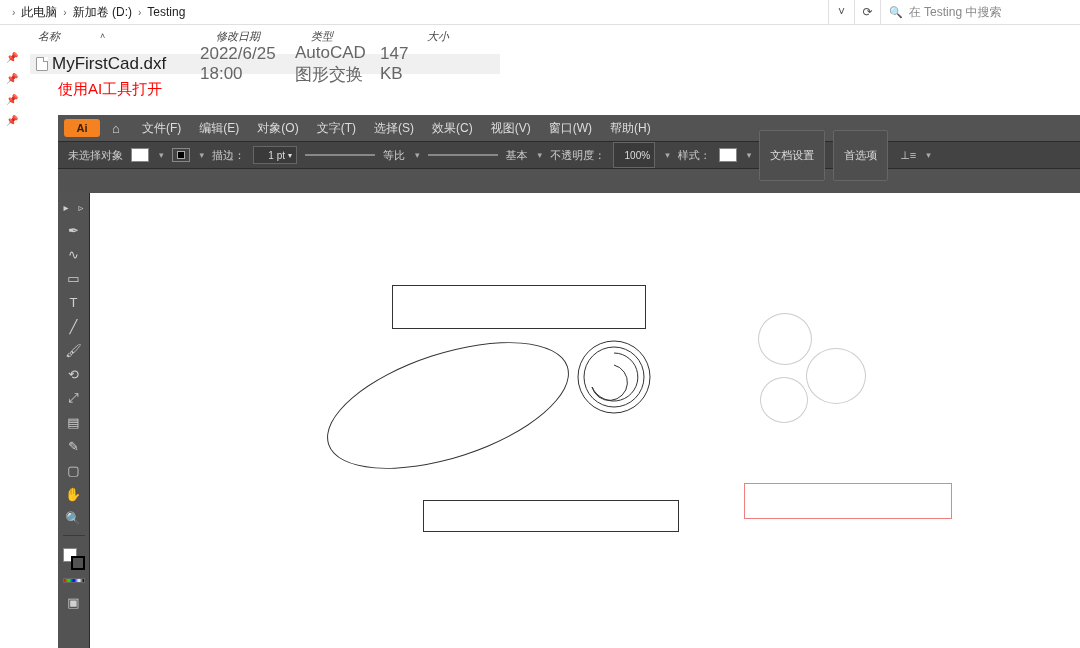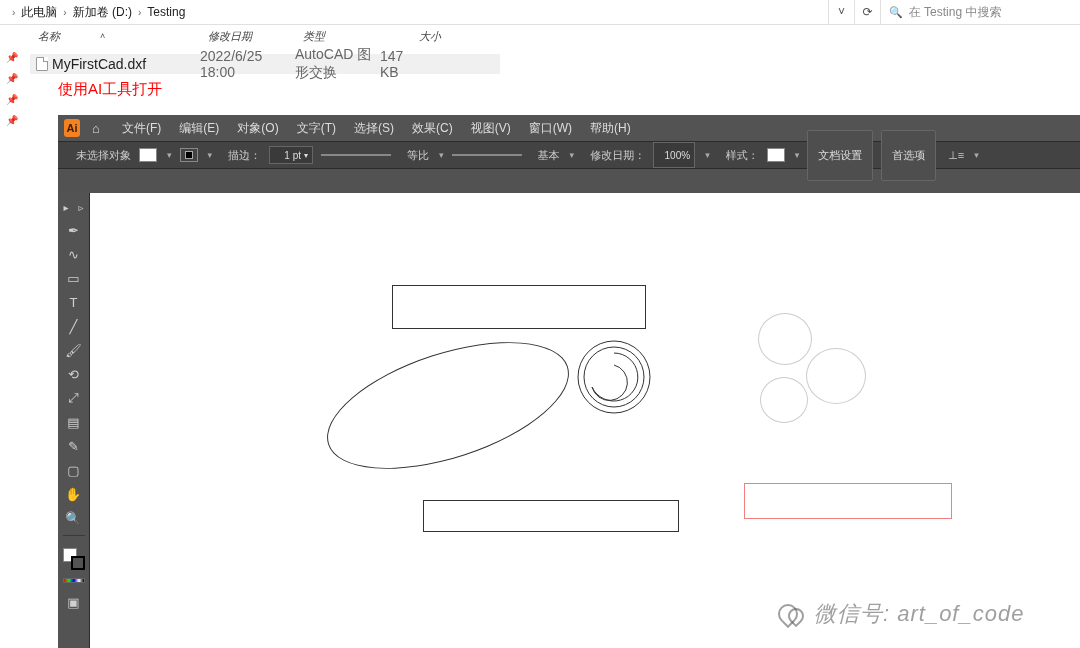--- a/index.html
+++ b/index.html
@@ -13,54 +13,54 @@
   .exp-controls { display: flex; align-items: center; height: 100%; }
   .exp-btn { width: 26px; height: 100%; display:flex; align-items:center; justify-content:center; border-left: 1px solid #e0e0e0; color:#555; }
   .search-box { width: 200px; height: 100%; border-left: 1px solid #e0e0e0; display:flex; align-items:center; padding: 0 8px; color:#888; }
   .search-box .mag { margin-right: 6px; font-size: 11px; }
 
   
   .col-headers { position: absolute; top: 25px; left: 30px; right: 0; height: 22px; display:flex; align-items:center; font-size: 11px; color:#444; }
   .col-headers div { padding: 0 8px; font-style: italic; }
   .ch-name { width: 170px; display:flex; align-items:center; }
   .ch-name .sortup { margin-left: 40px; color:#555; font-size:9px; }
-  .ch-date { width: 95px; }
+  .ch-date { width: 95px; margin-left: 8px; }
   .ch-type { width: 85px; }
   .ch-size { width: 50px; margin-left: 31px; }
 
   
-  .file-row { position: absolute; top: 54px; left: 30px; width: 470px; height: 20px; background: #f0f0f0; display:flex; align-items:center; font-size: 14px; color:#222; }
+  .file-row { position: absolute; top: 54px; left: 30px; width: 470px; height: 20px; background: #f0f0f0; display:flex; align-items:center; font-size: 17px; color:#222; }
   .file-row .fname { width: 170px; padding-left: 6px; display:flex; align-items:center; gap:4px; }
   .file-row .fdate { width: 95px; color:#666; }
   .file-row .ftype { width: 85px; color:#666; }
   .file-row .fsize { width: 45px; color:#666; text-align:left; }
   .file-icon { width:12px; height:14px; border:1px solid #999; border-radius:1px; position:relative; background:#fff; }
   .file-icon::after { content:""; position:absolute; top:-1px; right:-1px; width:4px; height:4px; background:#fff; border-left:1px solid #999; border-bottom:1px solid #999; }
 
   
   .pin-col { position:absolute; top:52px; left:6px; display:flex; flex-direction:column; gap:10px; color:#888; font-size:10px; }
 
   
   .red-note { position:absolute; top:80px; left:58px; color:#ff0000; font-size:15px; }
 
   
   .ai-window { position:absolute; top:115px; left:58px; right:0; bottom:0; background:#525252; }
   .ai-menubar { height:26px; background:#535353; display:flex; align-items:center; padding:0 6px; gap:2px; font-size:12px; color:#ddd; }
-  .ai-logo { width:16px; height:18px; background:#f58220; border-radius:3px; display:flex; align-items:center; justify-content:center; color:#3a1e00; font-weight:bold; font-size:11px; margin-right:4px;}
+  .ai-logo { width:36px; height:18px; background:#f58220; border-radius:3px; display:flex; align-items:center; justify-content:center; color:#3a1e00; font-weight:bold; font-size:11px; margin-right:4px;}
   .ai-home { width:20px; height:20px; display:flex; align-items:center; justify-content:center; color:#ddd; margin-right:6px; font-size:13px; }
   .ai-menu { padding: 4px 8px; color:#ddd; cursor:default; }
 
   
   .ai-controlbar { height:28px; background:#434343; border-top:1px solid #2b2b2b; border-bottom:1px solid #2b2b2b; display:flex; align-items:center; padding:0 10px; gap:8px; color:#ccc; font-size:11px; }
   .swatch { width:18px; height:14px; border:1px solid #888; }
   .swatch.white { background:#fff; }
   .swatch.blackbox { background:#434343; display:flex; align-items:center; justify-content:center; border-color:#888;}
   .swatch.blackbox span{ width:8px; height:8px; background:#000; display:block; border:1px solid #aaa;}
   .cb-dd { font-size:9px; margin-left:2px; color:#aaa;}
-  .cb-label { color:#ccc;margin-left:8px; }
+  .cb-label { color:#ccc; }
   .cb-input { width:44px; height:18px; background:#3a3a3a; border:1px solid #666; color:#ddd; font-size:10px; padding:8px 4px; display:flex; align-items:center; justify-content:flex-end; gap:3px;}
   .stroke-line { width:70px; height:14px; display:flex; align-items:center; }
   .stroke-line .line { flex:1; height:2px; background:#000; border:1px solid #888; border-width:1px 0;}
   .opacity-box { width:42px; height:18px; background:#3a3a3a; border:1px solid #666; color:#ddd; display:flex; align-items:center; justify-content:flex-end; padding:12px 4px; font-size:10px;}
   .ctl-btn { padding: 17px 10px; background:#4e4e4e; border:1px solid #666; border-radius:2px; color:#ddd; font-size:11px;}
 
   
   .doc-tabbar { height:24px; background:#4a4a4a; border-bottom:1px solid #2b2b2b; display:flex; align-items:flex-end; padding:0 0 0 26px; font-size:11px; color:#ddd; }
   .doc-tab { background:#393939; padding:4px 10px; border-top-left-radius:3px; border-top-right-radius:3px; display:flex; align-items:center; gap:8px;}
   .doc-tab .close { font-size:11px; color:#ccc; }
@@ -187,21 +187,21 @@
     <div class="stroke-line">
         <div class="line"></div>
       </div>
     <span class="cb-label">等比</span>
       <span class="cb-dd">▾</span>
     <div class="stroke-line">
         <div class="line"></div>
       </div>
     <span class="cb-label">基本</span>
       <span class="cb-dd">▾</span>
-    <span class="cb-label">修改日期：</span>
+    <span class="cb-label">不透明度：</span>
     <div class="opacity-box">
         <span>100%</span>
       </div>
       <span class="cb-dd">▾</span>
     <span class="cb-label">样式：</span>
     <div class="swatch white"></div>
       <span class="cb-dd">▾</span>
     <div class="ctl-btn">文档设置</div>
     <div class="ctl-btn">首选项</div>
     <span style="margin-left:4px;color:#ccc;">⊥≡</span>
@@ -246,22 +246,15 @@
       <div class="shp ell-c2"></div>
       <div class="shp ell-c3"></div>
       <div class="shp spiral">
         <svg class="spiral-svg" viewBox="0 0 80 80">
           <circle cx="40" cy="40" r="36" fill="none" stroke="#333" stroke-width="1"></circle>
           <circle cx="40" cy="40" r="30" fill="none" stroke="#333" stroke-width="1"></circle>
           <path d="M40 16 A24 24 0 1 1 18 50 A18 18 0 1 0 40 28" fill="none" stroke="#333" stroke-width="1"></path>
         </svg>
       </div>
 
-      <div class="watermark">
-        <div class="wm-ico">
-            <div class="a"></div>
-            <div class="b"></div>
-          </div>
-        <span>微信号: art_of_code</span>
-      </div>
     </div>
   </div>
 </div>
 
 </body></html>

